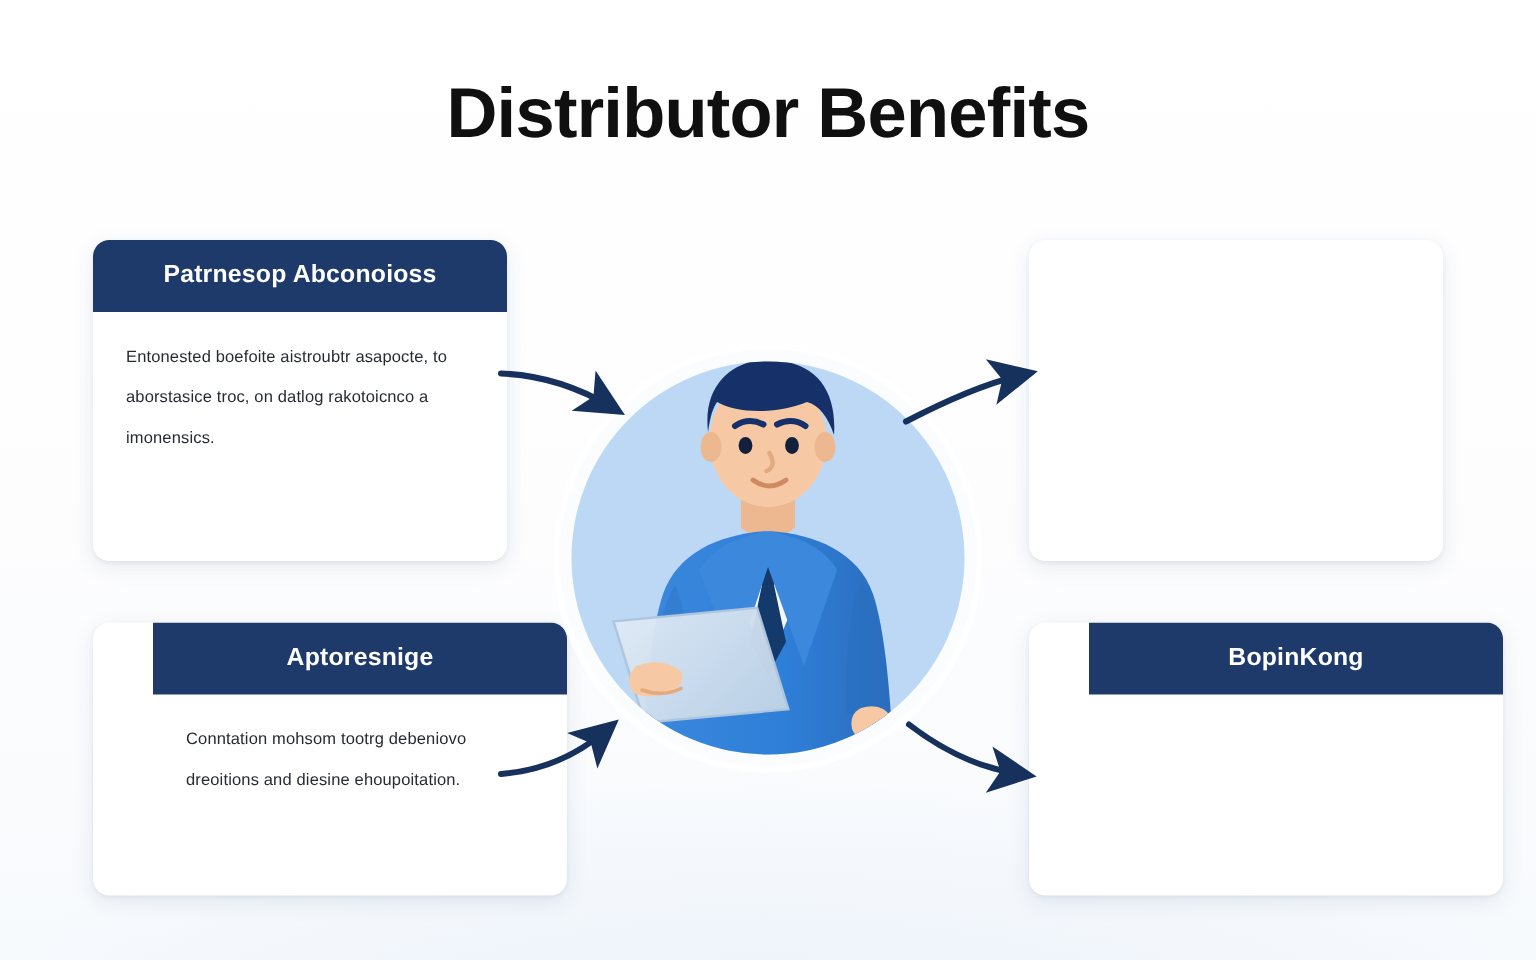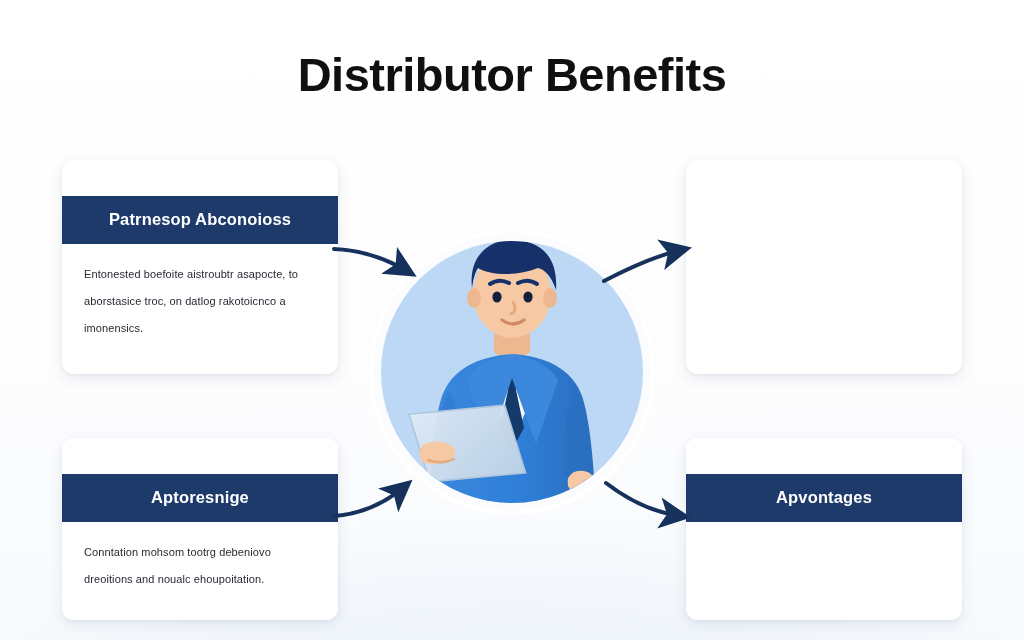--- a/index.html
+++ b/index.html
@@ -48,33 +48,32 @@
   }
   .card-header {
     background: #1d3a6b;
     color: #ffffff;
     font-weight: bold;
     font-size: 16.5px;
     line-height: 23px;
     text-align: center;
     padding: 12px 10px 13px;
     letter-spacing: 0.15px;
-    margin-top: 36px;
   }
   .card-body {
     padding: 17px 22px 18px 22px;
     color: #262b33;
     font-size: 11px;
     line-height: 27px;
     letter-spacing: 0.1px;
   }
   .card-left  { left: 62px;  width: 276px; }
   .card-right { left: 686px; width: 276px; }
   .card-top    { top: 160px; height: 214px; }
-  .card-bottom { top: 438px; height: 182px; }
+  .card-bottom { top: 415px; height: 182px; padding-left: 40px; }
 
   
   #center-illustration {
     position: absolute;
     left: 368px;
     top: 228px;
     width: 288px;
     height: 288px;
   }
 
@@ -97,25 +96,25 @@
   <div class="card card-left card-top">
     <div class="card-header">Patrnesop Abconoioss</div>
     <div class="card-body">Entonested boefoite aistroubtr asapocte, to aborstasice troc, on datlog rakotoicnco a imonensics.</div>
   </div>
 
   <div class="card card-right card-top">
   </div>
 
   <div class="card card-left card-bottom">
     <div class="card-header">Aptoresnige</div>
-    <div class="card-body">Conntation mohsom tootrg debeniovo dreoitions and noualc ehoupoitation.</div>
+    <div class="card-body">Conntation mohsom tootrg debeniovo dreoitions and diesine ehoupoitation.</div>
   </div>
 
   <div class="card card-right card-bottom">
-    <div class="card-header">Apvontages</div>
+    <div class="card-header">BopinKong</div>
   </div>
 
   <div id="center-illustration">
     <svg width="288" height="288" viewBox="0 0 288 288" xmlns="http://www.w3.org/2000/svg">
       <defs>
         <clipPath id="circleClip">
           <circle cx="144" cy="144" r="131"></circle>
         </clipPath>
         <linearGradient id="tabletGrad" x1="0" y1="0" x2="1" y2="1">
           <stop offset="0%" stop-color="#dfeaf6"></stop>

